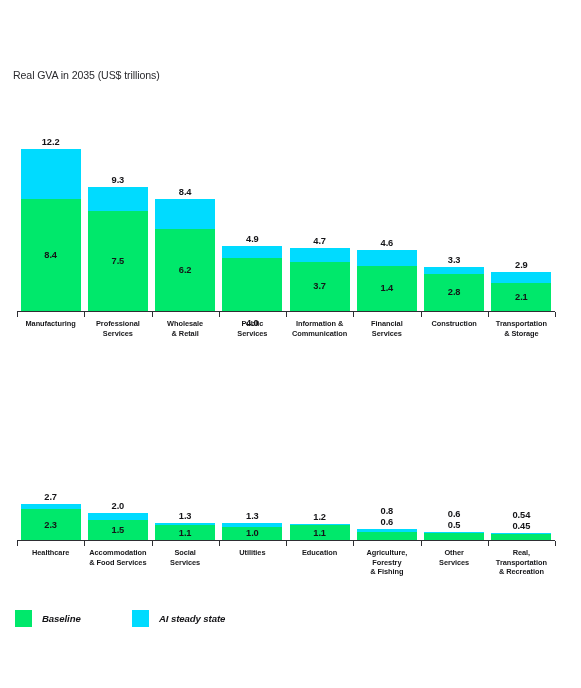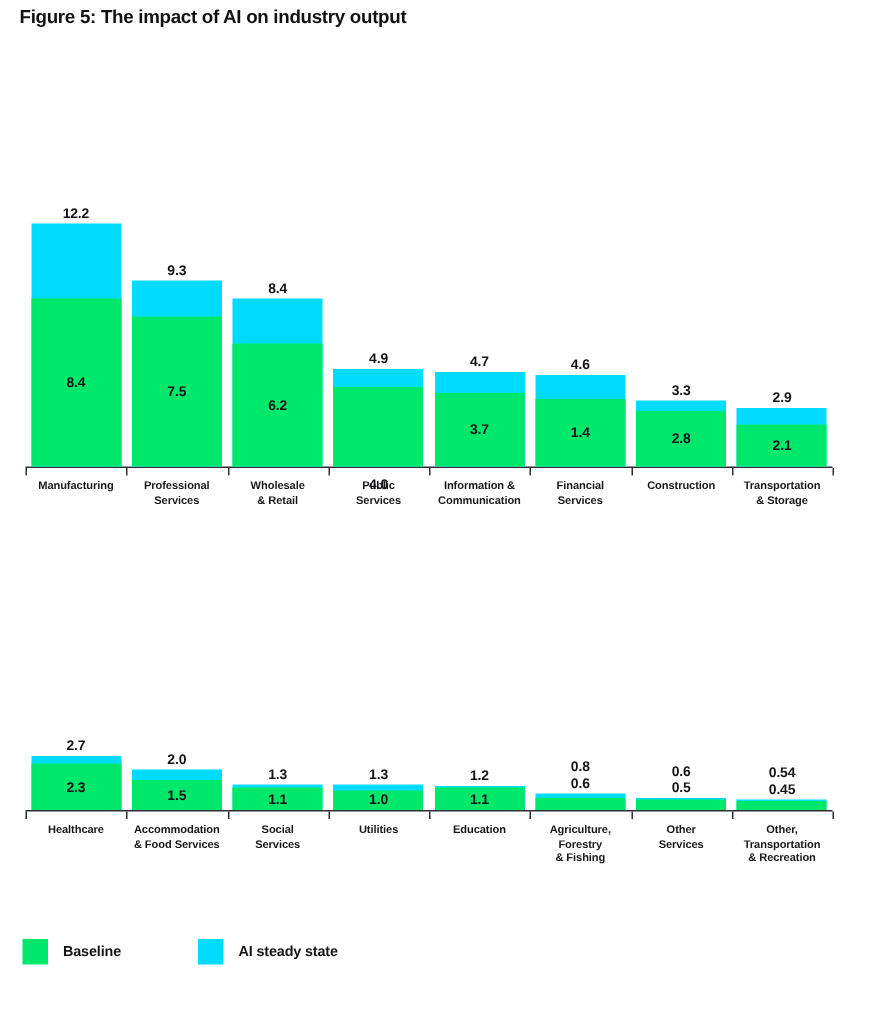--- a/index.html
+++ b/index.html
@@ -129,24 +129,25 @@
 
   
   .legend {
     position: absolute;
     left: 15px;
     top: 609px;
     height: 20px;
   }
   .legend-item {
     position: absolute;
-    top: 16px;
+    top: 0;
     height: 18px;
     display: flex;
     align-items: center;
+    font-style: italic;
   }
   .swatch {
     width: 17px;
     height: 17px;
     display: inline-block;
   }
   .legend-label {
     margin-left: 10px;
     font-size: 9.6px;
     font-weight: bold;
@@ -162,21 +163,21 @@
     font-size: 9.6px;
     color: #3a3a40;
     letter-spacing: -0.05px;
   }
 </style>
 </head>
 <body>
 
 <div class="page">
 
-  <div class="fig-title">Figure 5: The impact of AI on industry output</div>
+  <div class="fig-units">Real GVA in 2035 (US$ trillions)</div>
 
   <div class="chart" id="panel-top-host">
       <div class="axis-line" style="left: 17px; top: 311px; width: 538px;"></div>
       <div class="tick" style="left: 17px; top: 312px;"></div>
       <div class="tick" style="left: 84px; top: 312px;"></div>
       <div class="tick" style="left: 152px; top: 312px;"></div>
       <div class="tick" style="left: 219px; top: 312px;"></div>
       <div class="tick" style="left: 286px; top: 312px;"></div>
       <div class="tick" style="left: 353px; top: 312px;"></div>
       <div class="tick" style="left: 421px; top: 312px;"></div>
@@ -298,21 +299,21 @@
       </div>
       <div class="val-total" style="left: 424.125px; width: 60px; top: 509.02px;">0.6</div>
       <div class="val-base-above" style="left: 424.125px; width: 60px; top: 520.02px;">0.5</div>
       <div class="cat-label" style="left: 420.5px; width: 67.25px; top: 548px;"><span>Other</span><br><span>Services</span></div>
       <div class="bar-group" style="left: 491.375px; top: 532.818px; width: 60px; height: 7.182px;">
         <div class="seg-ai" style="height: 7.182px; background: rgb(0, 219, 255);"></div>
         <div class="seg-base" style="height: 5.985px; background: rgb(0, 232, 107);"></div>
       </div>
       <div class="val-total" style="left: 491.375px; width: 60px; top: 509.818px;">0.54</div>
       <div class="val-base-above" style="left: 491.375px; width: 60px; top: 520.818px;">0.45</div>
-      <div class="cat-label" style="left: 487.75px; width: 67.25px; top: 548px;"><span>Other,</span><br><span>Transportation</span><br><span>&amp; Recreation</span></div>
+      <div class="cat-label" style="left: 487.75px; width: 67.25px; top: 548px;"><span>Real,</span><br><span>Transportation</span><br><span>&amp; Recreation</span></div>
     </div>
 
   <div class="legend">
     <div class="legend-item" id="legend-item-0" style="left: 0px;">
       <span class="swatch" id="legend-swatch-0" style="background: rgb(0, 232, 107);"></span>
       <span class="legend-label">Baseline</span>
     </div>
     <div class="legend-item" id="legend-item-1" style="left: 117px;">
       <span class="swatch" id="legend-swatch-1" style="background: rgb(0, 219, 255);"></span>
       <span class="legend-label">AI steady state</span>

